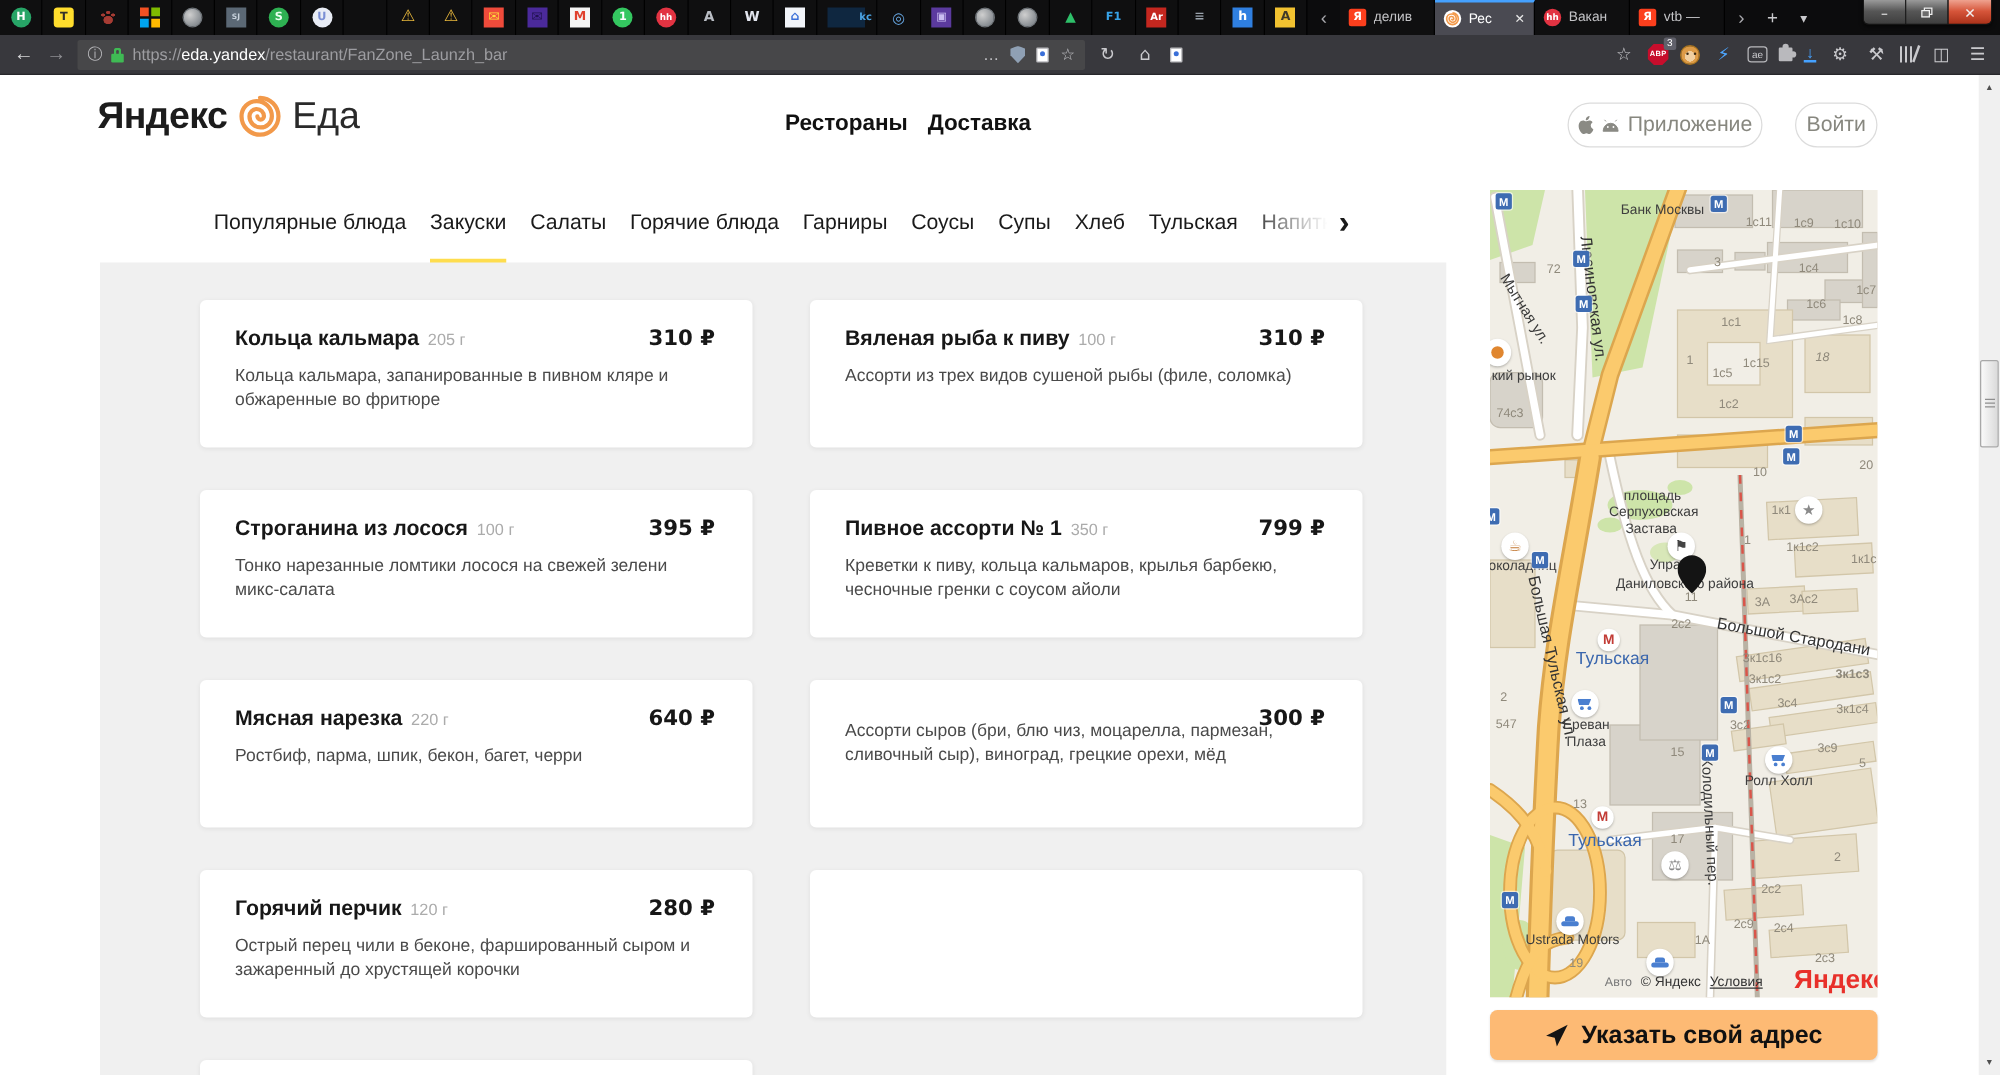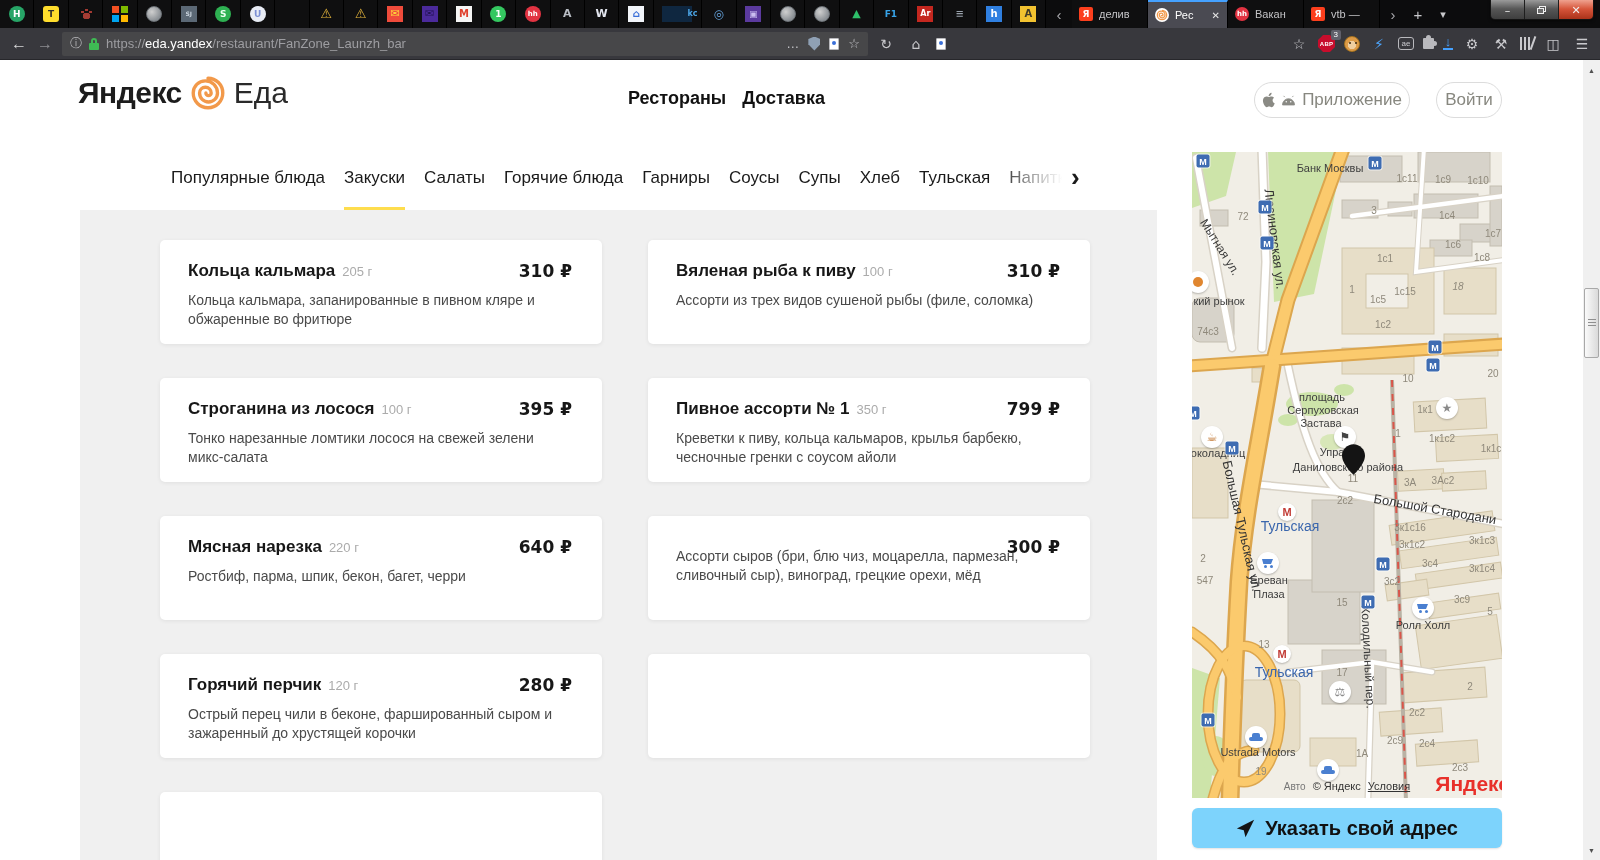--- a/index.html
+++ b/index.html
@@ -90,21 +90,21 @@
   .pill.login{left:1436px;width:66px;}
 
   .cats{position:absolute;left:80px;top:85px;width:1077px;height:66px;background:#fff;display:flex;align-items:stretch;padding-left:91px;}
   .cat{display:flex;align-items:center;font-size:17px;color:#1a1a1a;border-bottom:4px solid transparent;padding-top:3px;margin-right:19px;white-space:nowrap;}
   .cat.active{border-bottom-color:#fedd4e;}
   .cat.fade{background:linear-gradient(90deg,#4a4a4a 0%,#b9b9b9 55%,rgba(255,255,255,0) 95%);-webkit-background-clip:text;background-clip:text;color:transparent;margin-right:6px;}
   .cat-more{display:flex;align-items:center;font-size:26px;font-weight:bold;color:#1a1a1a;padding-bottom:2px;}
 
   .menu-bg{position:absolute;left:80px;top:150px;width:1077px;height:650px;background:#f0f0f0;}
   .cards{position:absolute;left:160px;top:180px;display:grid;grid-template-columns:442px 442px;column-gap:46px;row-gap:34px;}
-  .card{position:relative;width:442px;height:104px;background:#fff;border-radius:5px;box-shadow:0 1px 4px rgba(0,0,0,.07);padding:21px 30px 0 28px;}
+  .card{position:relative;width:442px;height:118px;background:#fff;border-radius:5px;box-shadow:0 1px 4px rgba(0,0,0,.07);padding:21px 30px 0 28px;}
   .card .t{font-size:17px;font-weight:bold;color:#171717;}
   .card .w{font-size:13px;color:#ababab;margin-left:7px;font-weight:normal;}
   .card .p{position:absolute;right:30px;top:21px;font-size:17px;font-weight:bold;color:#171717;font-family:"DejaVu Sans","Liberation Sans",sans-serif;}
   .card .d{margin-top:10px;font-size:14px;line-height:19px;color:#4a4a4a;max-width:382px;}
 
   
   .map{position:absolute;left:1192px;top:92px;width:310px;height:646px;overflow:hidden;background:#f1eee6;}
   .map svg.base{position:absolute;left:0;top:0;}
   .ml{position:absolute;white-space:nowrap;transform:translate(-50%,-50%);color:#3f3f3f;}
   .ml.bnum{font-size:10px;color:#8f897b;}
@@ -121,21 +121,21 @@
   .cartg i.w{position:absolute;bottom:0;left:2px;width:3px;height:3px;border-radius:50%;background:#4a7fd0;box-shadow:6px 0 0 #4a7fd0;}
   .carg{position:relative;width:14px;height:9px;}
   .carg i.r{position:absolute;top:0;left:3px;width:8px;height:4px;background:#4a7fd0;border-radius:2px 2px 0 0;}
   .carg i.b{position:absolute;bottom:1px;left:0;width:14px;height:4px;background:#4a7fd0;border-radius:2px;}
   .juiceg{width:10px;height:10px;border-radius:50%;background:#e0862f;}
   .pin{position:absolute;left:150px;top:292px;width:23px;height:31px;}
   .map-attr{position:absolute;left:0;bottom:6px;width:100%;display:flex;align-items:center;justify-content:center;gap:7px;font-size:11px;color:#333;}
   .map-attr .auto{color:#777;font-size:10px;}
   .map-attr .terms{text-decoration:underline;}
   .map-ylogo{position:absolute;right:-8px;bottom:2px;font-size:21px;font-weight:bold;color:#e8302a;}
-  .addr-btn{position:absolute;left:1192px;top:748px;width:310px;height:40px;background:#7dd3fc;border-radius:6px;display:flex;align-items:center;justify-content:center;gap:10px;font-size:20px;font-weight:bold;color:#111;box-shadow:0 1px 2px rgba(0,0,0,.12);}
+  .addr-btn{position:absolute;left:1192px;top:748px;width:310px;height:40px;background:#fdba74;border-radius:6px;display:flex;align-items:center;justify-content:center;gap:10px;font-size:20px;font-weight:bold;color:#111;box-shadow:0 1px 2px rgba(0,0,0,.12);}
 
   
   .sb{position:absolute;right:0;top:0;width:17px;height:800px;background:#f0f0f0;}
   .sb .arrow{position:absolute;left:0;width:17px;height:16px;display:flex;align-items:center;justify-content:center;font-size:7px;color:#505050;}
   .sb .arrow.up{top:2px;}
   .sb .arrow.down{bottom:2px;}
   .sb-thumb{position:absolute;left:1px;top:228px;width:15px;height:70px;background:linear-gradient(90deg,#fafafa,#dadada);border:1px solid #a8a8a8;border-radius:2px;}
   .sb-thumb::after{content:"";position:absolute;left:3px;top:30px;width:8px;height:1px;background:#8f8f8f;box-shadow:0 3px 0 #8f8f8f,0 6px 0 #8f8f8f;}
 </style>
 </head>
@@ -561,21 +561,21 @@
         <span class="ml bnum" style="left: 299px; top: 296px;">1к1с</span>
         <span class="ml bnum" style="left: 206px; top: 281px;">1</span>
         <span class="ml bnum" style="left: 218px; top: 330px;">3А</span>
         <span class="ml bnum" style="left: 251px; top: 328px;">3Ас2</span>
         <span class="ml bnum" style="left: 161px; top: 326px;">11</span>
         <span class="ml bnum" style="left: 153px; top: 348px;">2с2</span>
         <span class="ml bnum" style="left: 11px; top: 406px;">2</span>
         <span class="ml bnum" style="left: 13px; top: 428px;">547</span>
         <span class="ml bnum" style="left: 218px; top: 375px;">3к1с16</span>
         <span class="ml bnum" style="left: 220px; top: 392px;">3к1с2</span>
-        <span class="ml bnum" style="left: 290px; top: 388px;">3к1с3</span>
+        <span class="ml bnum" style="left: 290px; top: 388px; font-weight: bold;">3к1с3</span>
         <span class="ml bnum" style="left: 238px; top: 411px;">3с4</span>
         <span class="ml bnum" style="left: 290px; top: 416px;">3к1с4</span>
         <span class="ml bnum" style="left: 200px; top: 429px;">3с2</span>
         <span class="ml bnum" style="left: 270px; top: 447px;">3с9</span>
         <span class="ml bnum" style="left: 298px; top: 459px;">5</span>
         <span class="ml bnum" style="left: 150px; top: 450px;">15</span>
         <span class="ml bnum" style="left: 72px; top: 492px;">13</span>
         <span class="ml bnum" style="left: 150px; top: 520px;">17</span>
         <span class="ml bnum" style="left: 278px; top: 534px;">2</span>
         <span class="ml bnum" style="left: 225px; top: 560px;">2с2</span>

